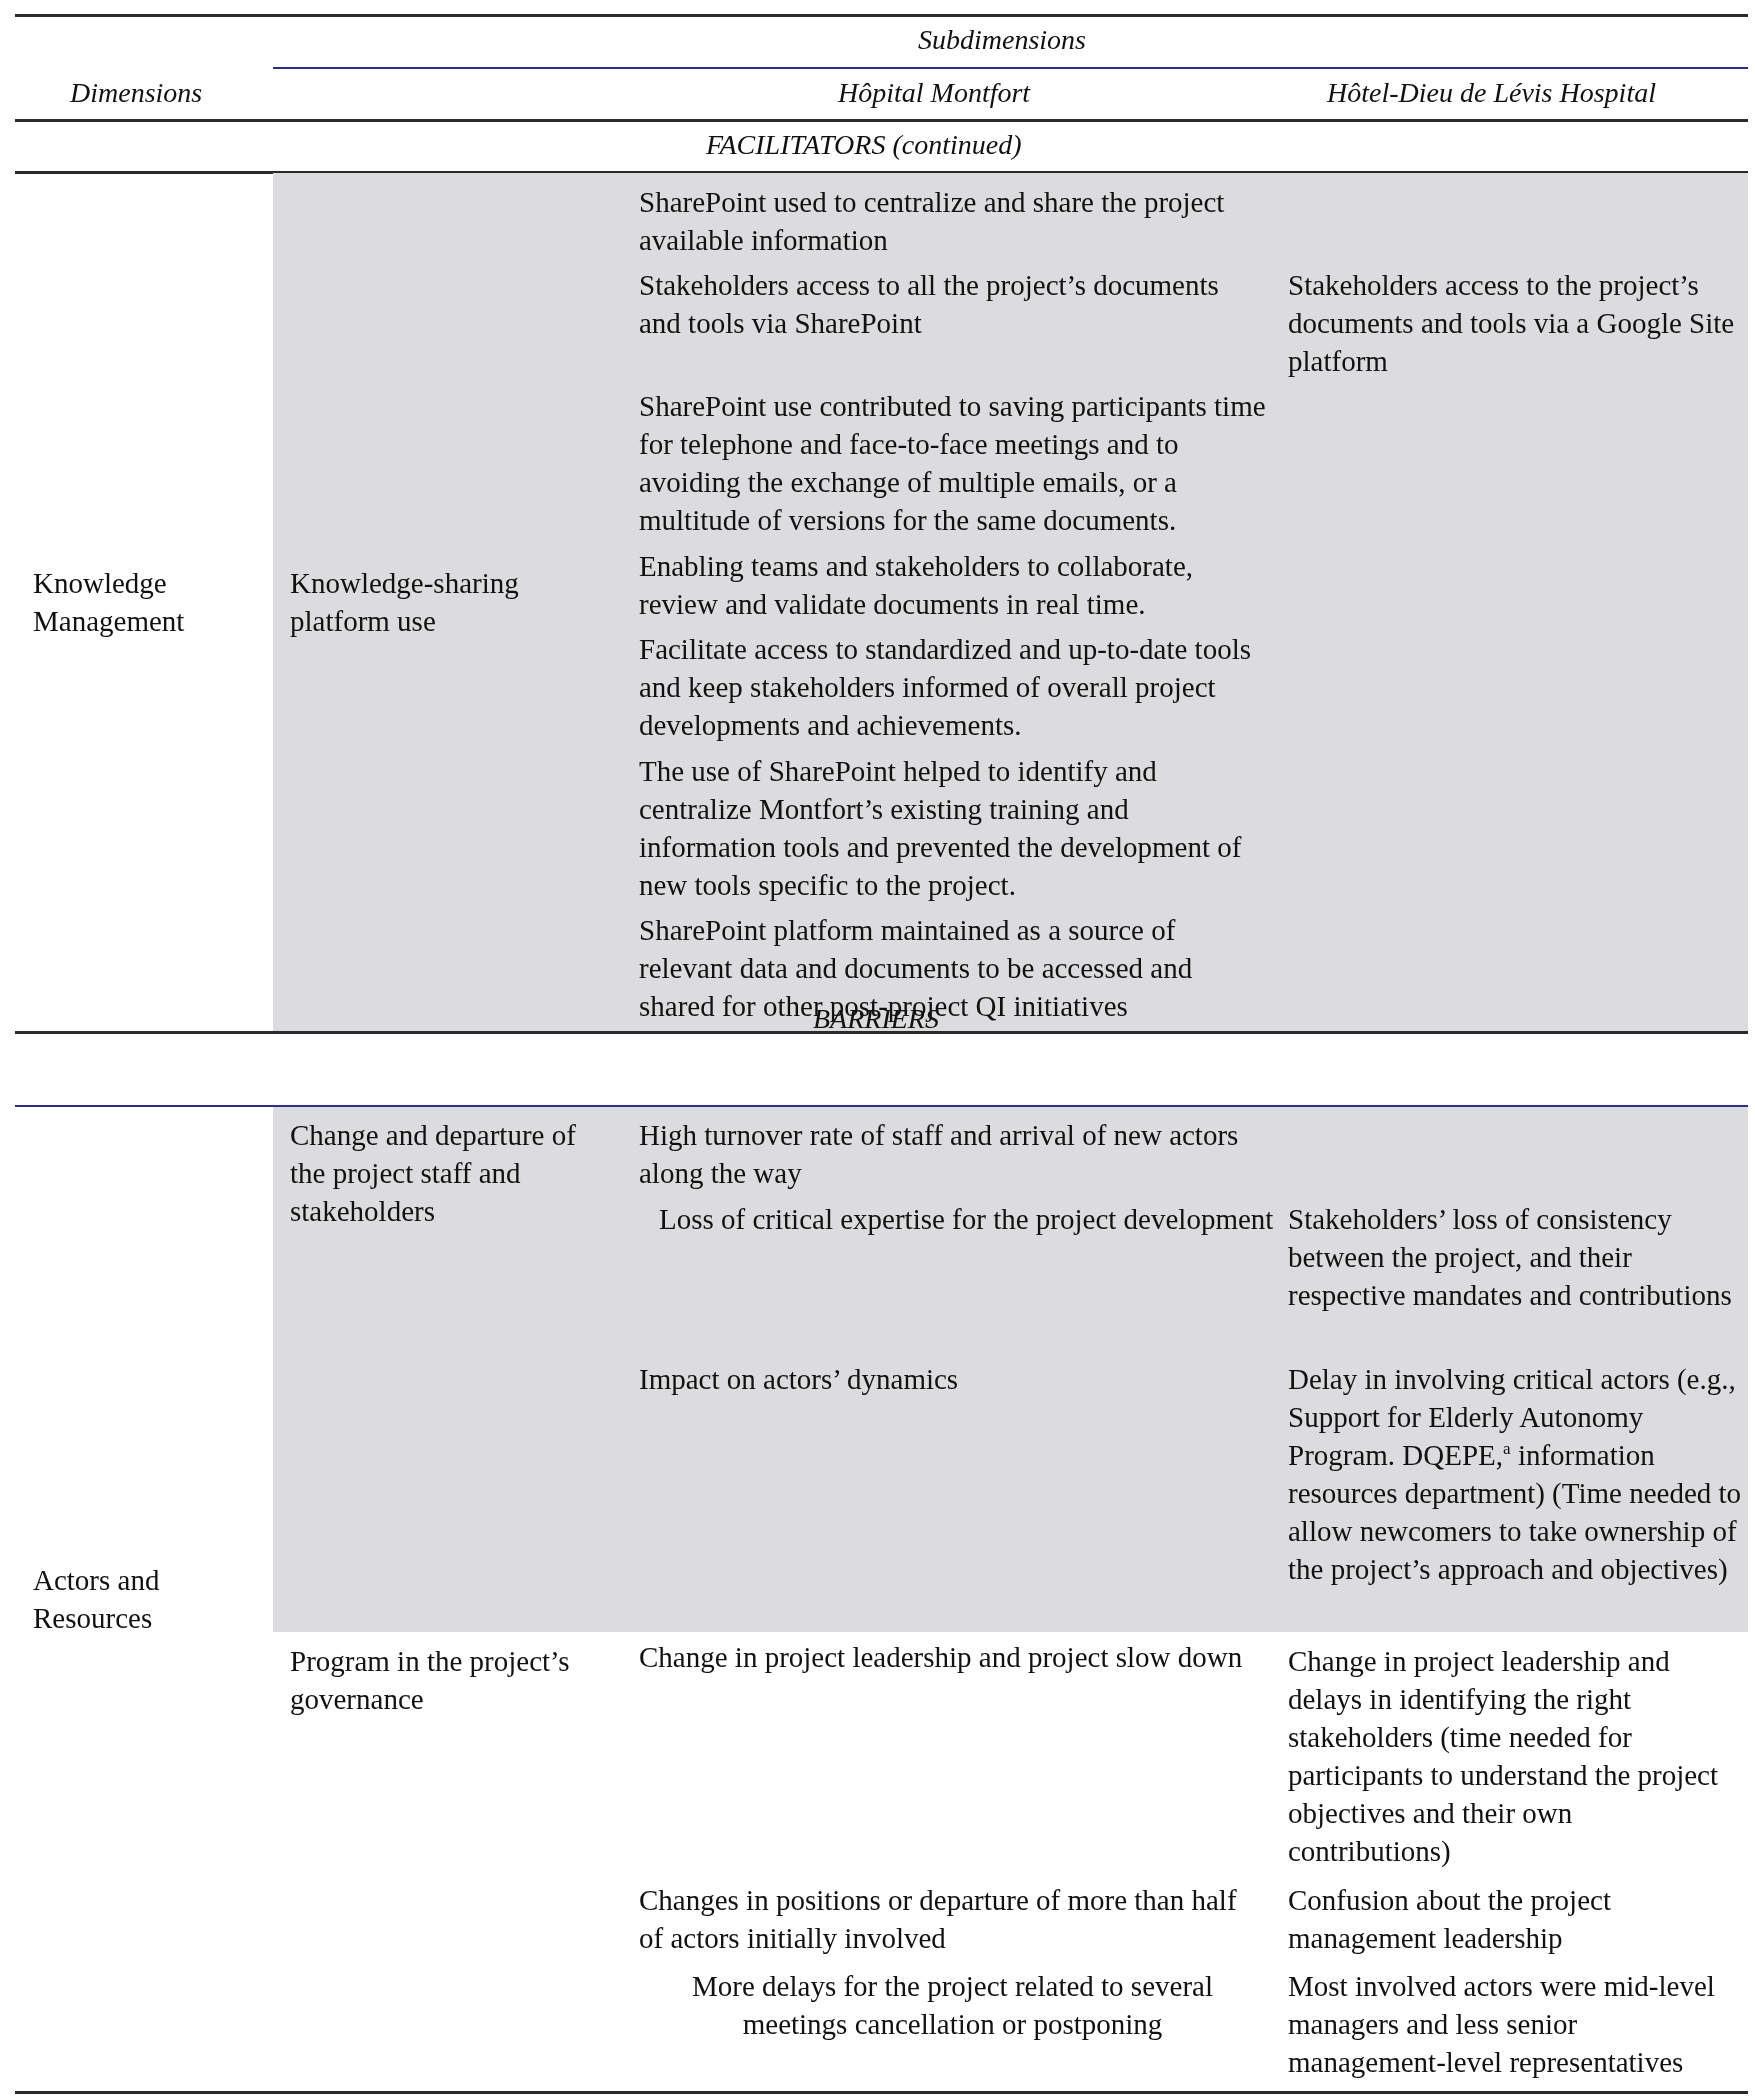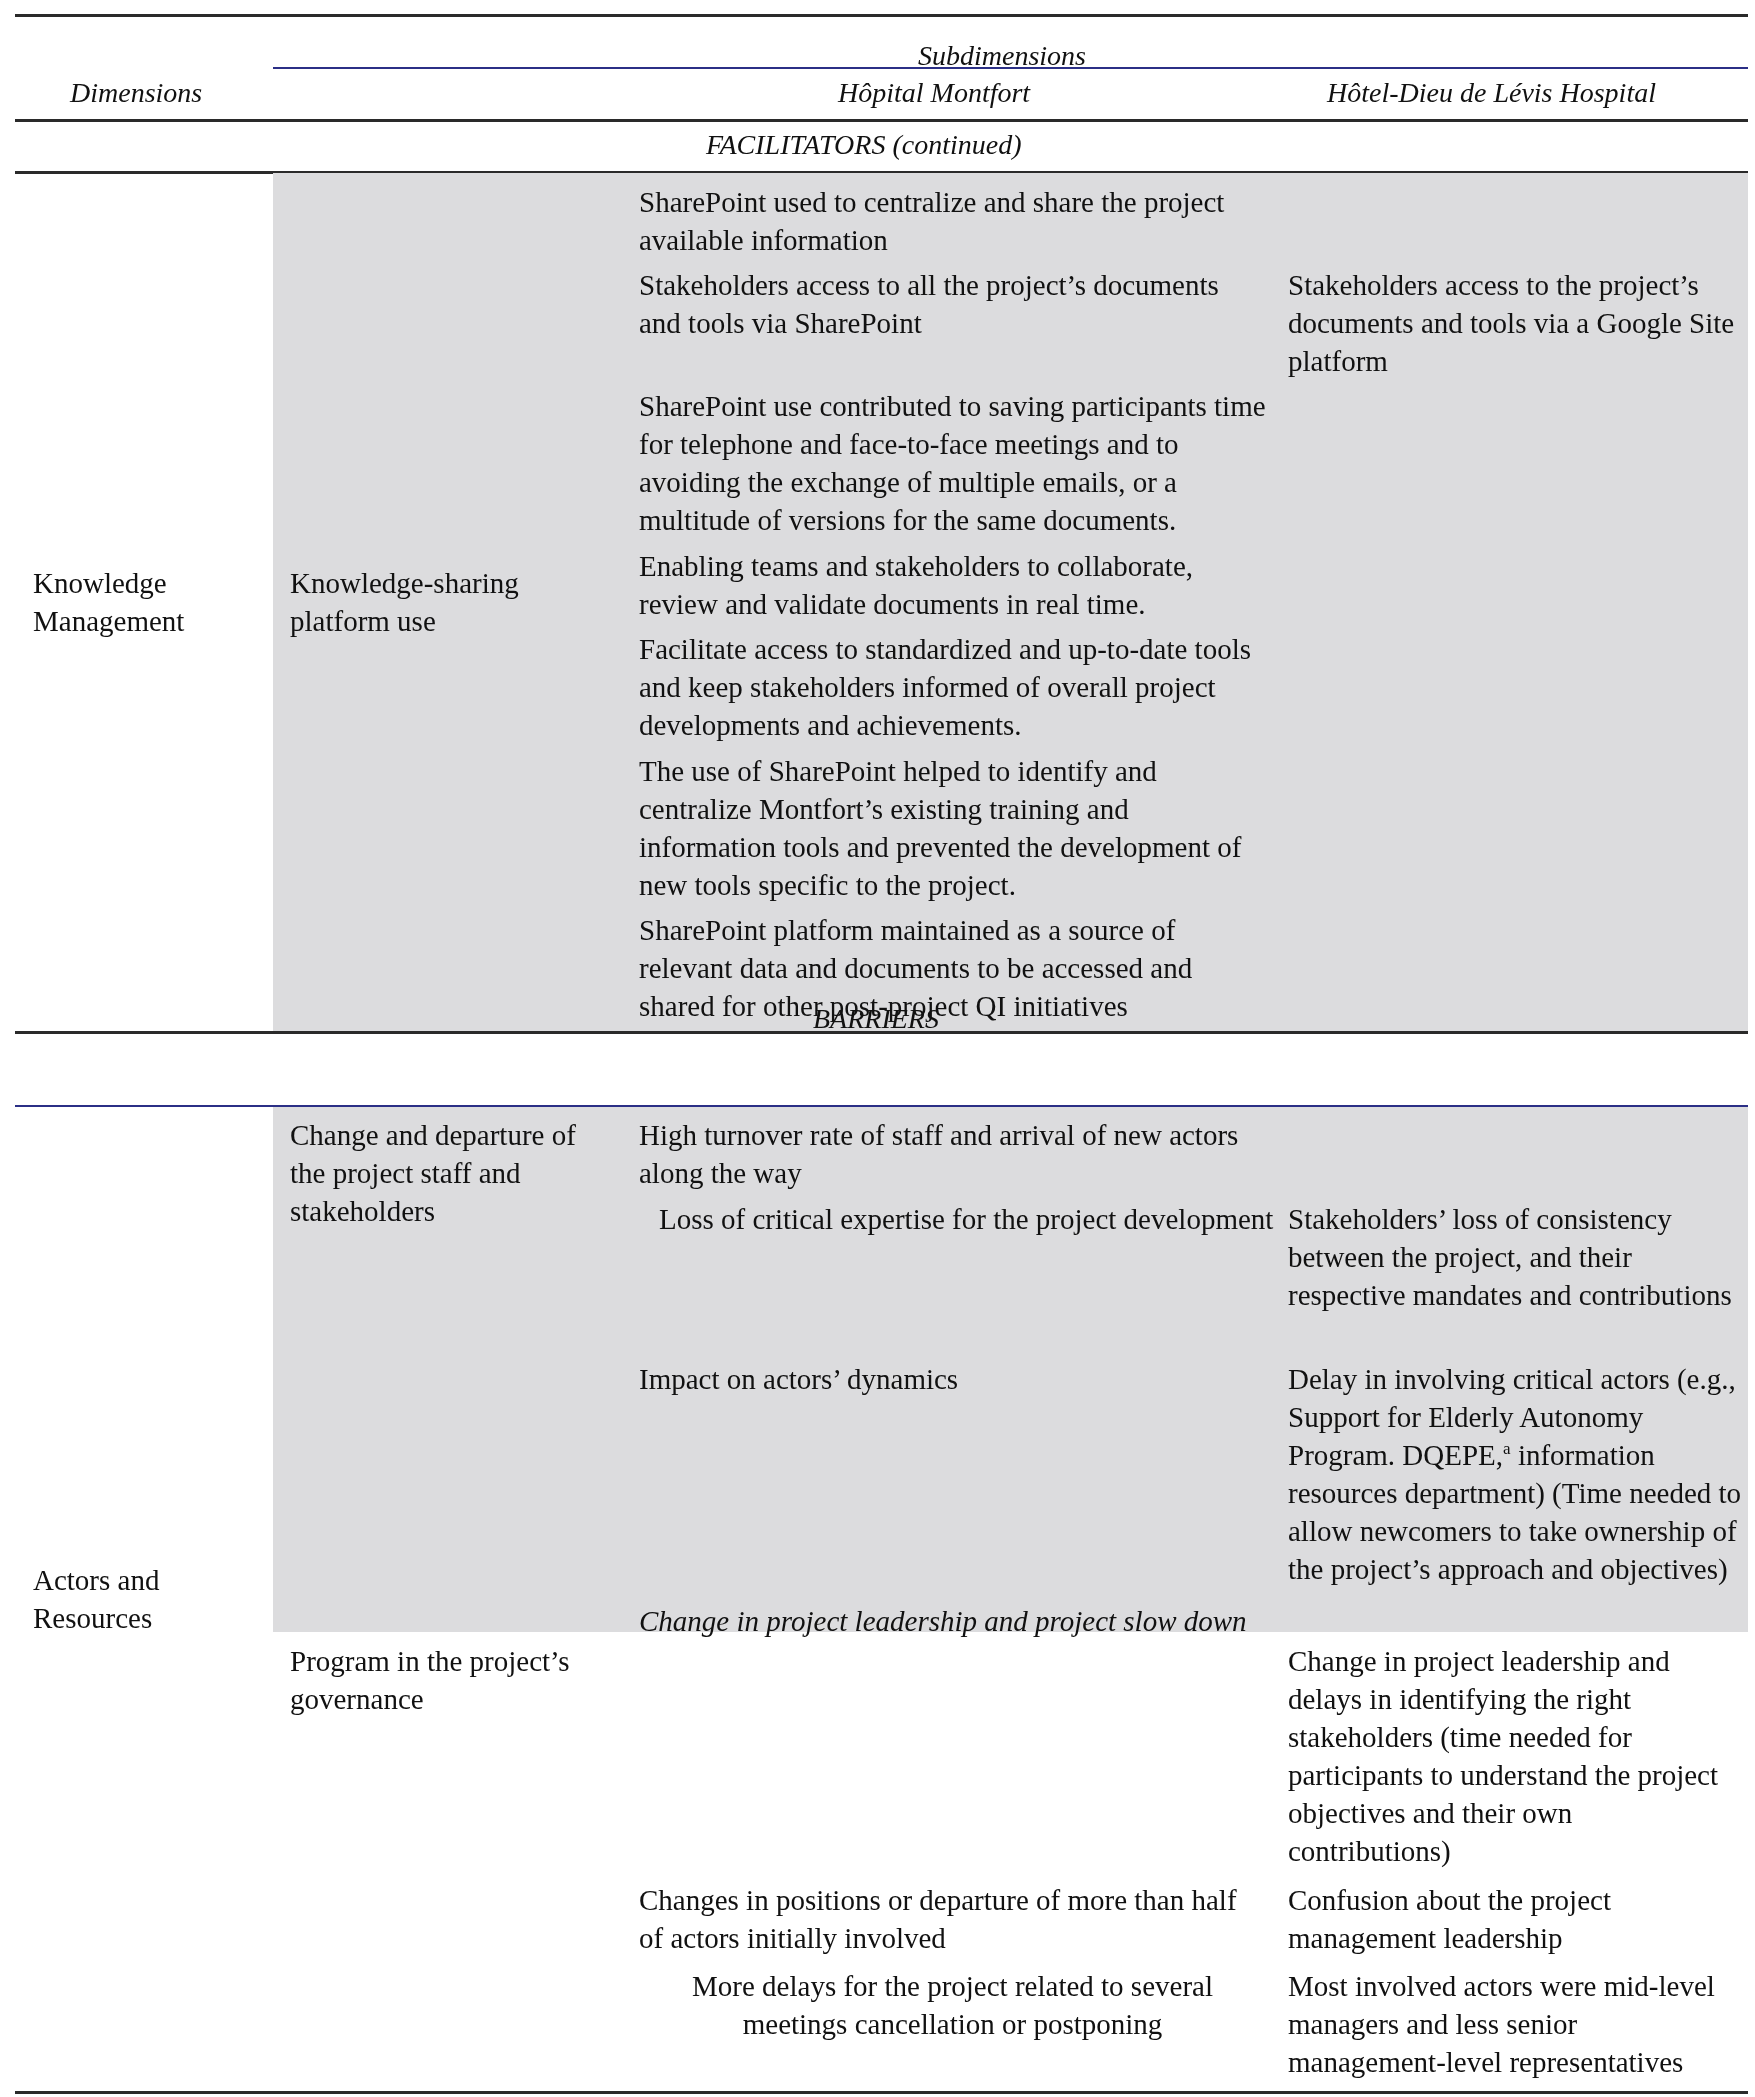--- a/index.html
+++ b/index.html
@@ -14,21 +14,21 @@
   sup { font-size:17px; line-height:0; vertical-align:11px; }
 </style>
 </head>
 <body>
 
 <div class="rule" style="left:15px; width:1733px; top:14px;"></div>
 <div class="rule blue" style="left:273px; width:1475px; top:67px;"></div>
 <div class="rule" style="left:15px; width:1733px; top:119px;"></div>
 <div class="rule" style="left:15px; width:1733px; top:171px;"></div>
 
-<div class="hdr" style="left:918px; top:21px;margin-top:16px;">Subdimensions</div>
+<div class="hdr" style="left:918px; top:21px;">Subdimensions</div>
 <div class="hdr" style="left:70px; top:74px;">Dimensions</div>
 <div class="hdr" style="left:838px; top:74px;">Hôpital Montfort</div>
 <div class="hdr" style="left:1327px; top:74px;">Hôtel-Dieu de Lévis Hospital</div>
 <div class="hdr" style="left:706px; top:126px;">FACILITATORS (continued)</div>
 
 <div class="gray" style="left:273px; width:1475px; top:173px; height:858px;"></div>
 
 <div class="cell" style="left:33px; top:564px; width:217px;">
   <p>Knowledge Management</p>
 </div>
@@ -88,21 +88,21 @@
 <div class="cell" style="left:1288px; top:1200px; width:454px;">
   <p>Stakeholders’ loss of consistency between the project, and their respective mandates and contributions</p>
 </div>
 <div class="cell" style="left:1288px; top:1360px; width:454px;">
   <p><span>Delay in involving critical actors (e.g., Support for Elderly Autonomy Program. DQEPE,</span><sup>a</sup><span> information resources department) (Time needed to allow newcomers to take ownership of the project’s approach and objectives)</span></p>
 </div>
 
 <div class="cell" style="left:290px; top:1642px; width:326px;">
   <p>Program in the project’s governance</p>
 </div>
-<div class="cell" style="left:639px; top:1602px; width:627px;font-style:italic;">
+<div class="cell" style="left:639px; top:1638px; width:627px;">
   <p>Change in project leadership and project slow down</p>
 </div>
 <div class="cell" style="left:639px; top:1881px; width:627px;">
   <p>Changes in positions or departure of more than half of actors initially involved</p>
 </div>
 <div class="cell" style="left:639px; top:1967px; width:627px;text-align:center;">
   <p>More delays for the project related to several meetings cancellation or postponing</p>
 </div>
 <div class="cell" style="left:1288px; top:1642px; width:454px;">
   <p>Change in project leadership and delays in identifying the right stakeholders (time needed for participants to understand the project objectives and their own contributions)</p>

